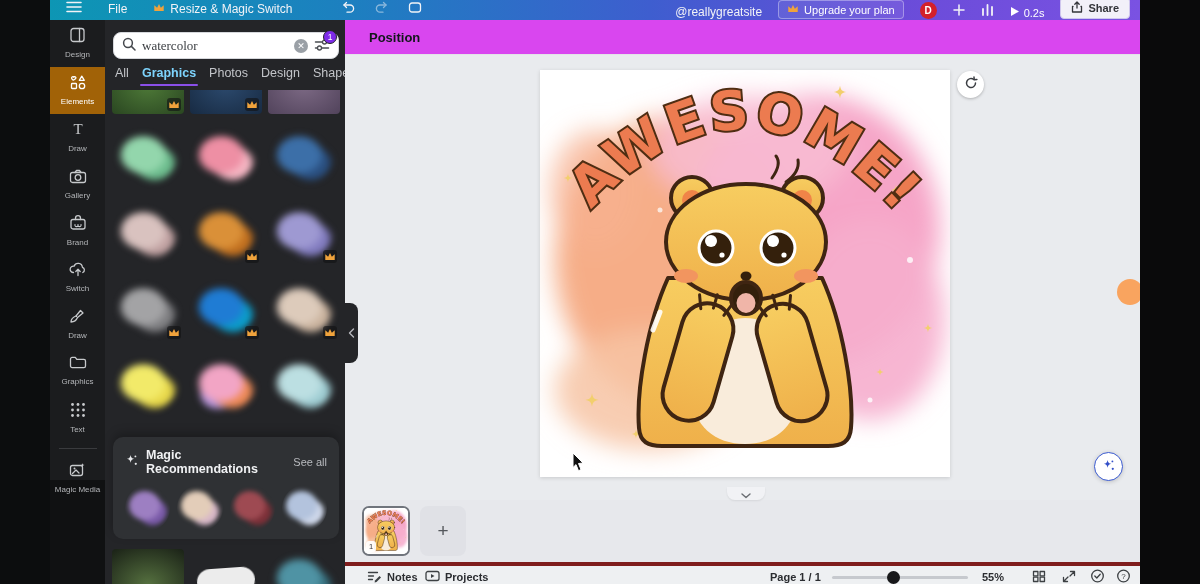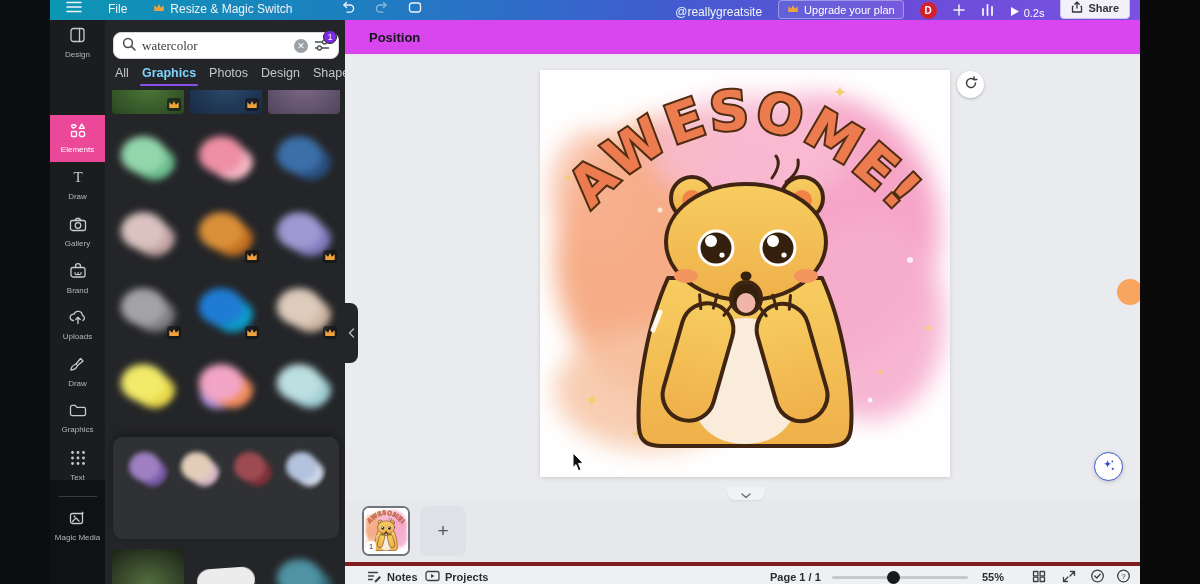--- a/index.html
+++ b/index.html
@@ -27,21 +27,21 @@
     border-radius:4px; padding:2px 8px; display:flex; gap:5px; align-items:center; font-size:11px; }
   .share-btn { background:#f2f0f9; color:#33343a; border-radius:4px; padding:3px 10px;
     font-size:11px; font-weight:bold; display:flex; align-items:center; gap:5px; border:1px solid #cfc6ee; }
   .present { display:flex; align-items:center; gap:4px; font-size:11px; }
 
   
   .rail { left:50px; top:20px; width:55px; height:460px; background:#1b1c1e; z-index:30; }
   .rail-item { width:55px; padding:7px 0 8px; display:flex; flex-direction:column; align-items:center;
     gap:3px; color:#c7c9cc; cursor:pointer; }
   .rail-item .lbl { font-size:8px; color:#b4b6b9; text-align:center; line-height:1.15; max-width:50px; }
-  .rail-item.active { background:#ec4899; color:#fff;margin-top:48px; }
+  .rail-item.active { background:#a16207; color:#fff; }
   .rail-item.active .lbl { color:#fff; }
   .rail-div { width:38px; height:1px; background:#3a3b3e; margin:6px auto; }
 
   
   .panel { left:105px; top:20px; width:240px; height:564px; background:#242528; z-index:30; overflow:hidden; }
   .search-pill { position:absolute; left:8px; top:12px; width:226px; height:27px; background:#fff;
     border:1px solid #d6d8dc; border-radius:8px; display:flex; align-items:center; padding:0 8px; gap:6px; }
   .search-pill input { border:none; outline:none; flex:1; font-size:13px; color:#3b3e42;
     font-family:Liberation Serif, serif; background:transparent; min-width:0; }
   .clear-dot { width:14px; height:14px; border-radius:50%; background:#9aa0a6; color:#fff;
@@ -230,21 +230,21 @@
             <path d="M6.5 4.5 V3.2 A2.2 2.2 0 0 1 11.5 3.2 V4.5"></path>
             <path d="M6 9.5 a1.6 1.6 0 1 0 3 0 a1.6 1.6 0 1 0 3 0" stroke-width="1.1"></path>
           </svg></span>
         <span class="lbl">Brand</span>
       </div>
       <div class="rail-item">
         <span><svg width="18" height="15" viewBox="0 0 18 15" fill="none" stroke="currentColor" stroke-width="1.3" stroke-linecap="round" stroke-linejoin="round">
             <path d="M4.5 10.5 a3.2 3.2 0 1 1 .6-6.3 A4.3 4.3 0 0 1 13.4 5.3 a2.8 2.8 0 0 1 .4 5.2"></path>
             <path d="M9 13.5 V7.5 M6.8 9.5 L9 7.3 L11.2 9.5"></path>
           </svg></span>
-        <span class="lbl">Uploads</span>
+        <span class="lbl">Switch</span>
       </div>
       <div class="rail-item">
         <span><svg width="17" height="16" viewBox="0 0 17 16" fill="none" stroke="currentColor" stroke-width="1.3" stroke-linecap="round" stroke-linejoin="round">
             <path d="M2 14 C2 10.5 4.5 9 7 8 L11.5 2.5 L14 5 L8.5 9.5 C7.5 12 6 14 2 14 Z"></path>
             <path d="M7 8 L8.5 9.5" stroke-width="1"></path>
           </svg></span>
         <span class="lbl">Draw</span>
       </div>
       <div class="rail-item">
         <span><svg width="18" height="15" viewBox="0 0 18 15" fill="none" stroke="currentColor" stroke-width="1.3" stroke-linecap="round" stroke-linejoin="round">
@@ -386,20 +386,29 @@
           </div>
           <div class="tile">
             <div class="blob" style="background: radial-gradient(60% 55% at 42% 44%, rgb(242, 165, 197) 0%, rgb(242, 165, 197) 52%, transparent 72%), radial-gradient(56% 52% at 62% 60%, rgb(239, 138, 86) 0%, rgb(239, 138, 86) 48%, transparent 70%), radial-gradient(50% 46% at 36% 66%, rgb(181, 149, 220) 0%, rgb(181, 149, 220) 45%, transparent 68%);"></div>
           </div>
           <div class="tile">
             <div class="blob" style="background: radial-gradient(60% 55% at 42% 44%, rgb(188, 223, 226) 0%, rgb(188, 223, 226) 52%, transparent 72%), radial-gradient(56% 52% at 62% 60%, rgb(159, 205, 211) 0%, rgb(159, 205, 211) 48%, transparent 70%);"></div>
           </div>
         </div>
       </div>
     <div class="magic-card">
+      <div class="magic-head">
+        <span class="js-icon" style="color:#e8e9ec"><svg width="13" height="13" viewBox="0 0 14 14">
+              <path d="M6 1 C6.6 3.8 7.4 4.6 10 5.2 C7.4 5.8 6.6 6.6 6 9.4 C5.4 6.6 4.6 5.8 2 5.2 C4.6 4.6 5.4 3.8 6 1 Z" fill="currentColor"></path>
+              <circle cx="11.2" cy="2.6" r="1" fill="currentColor"></circle>
+              <circle cx="11.6" cy="10.6" r="1.2" fill="currentColor"></circle>
+            </svg></span>
+        <span class="magic-title">Magic Recommendations</span>
+        <span class="see-all">See all</span>
+      </div>
       <div class="magic-thumbs" id="magicThumbs">
           <div class="m-circle">
             <div class="blob" style="background: radial-gradient(60% 55% at 42% 44%, rgb(157, 127, 194) 0%, rgb(157, 127, 194) 52%, transparent 72%), radial-gradient(56% 52% at 62% 60%, rgb(122, 90, 168) 0%, rgb(122, 90, 168) 48%, transparent 70%);"></div>
           </div>
           <div class="m-circle">
             <div class="blob" style="background: radial-gradient(60% 55% at 42% 44%, rgb(227, 205, 185) 0%, rgb(227, 205, 185) 52%, transparent 72%), radial-gradient(56% 52% at 62% 60%, rgb(216, 184, 200) 0%, rgb(216, 184, 200) 48%, transparent 70%);"></div>
           </div>
           <div class="m-circle">
             <div class="blob" style="background: radial-gradient(60% 55% at 42% 44%, rgb(158, 74, 82) 0%, rgb(158, 74, 82) 52%, transparent 72%), radial-gradient(56% 52% at 62% 60%, rgb(124, 48, 56) 0%, rgb(124, 48, 56) 48%, transparent 70%);"></div>
           </div>

